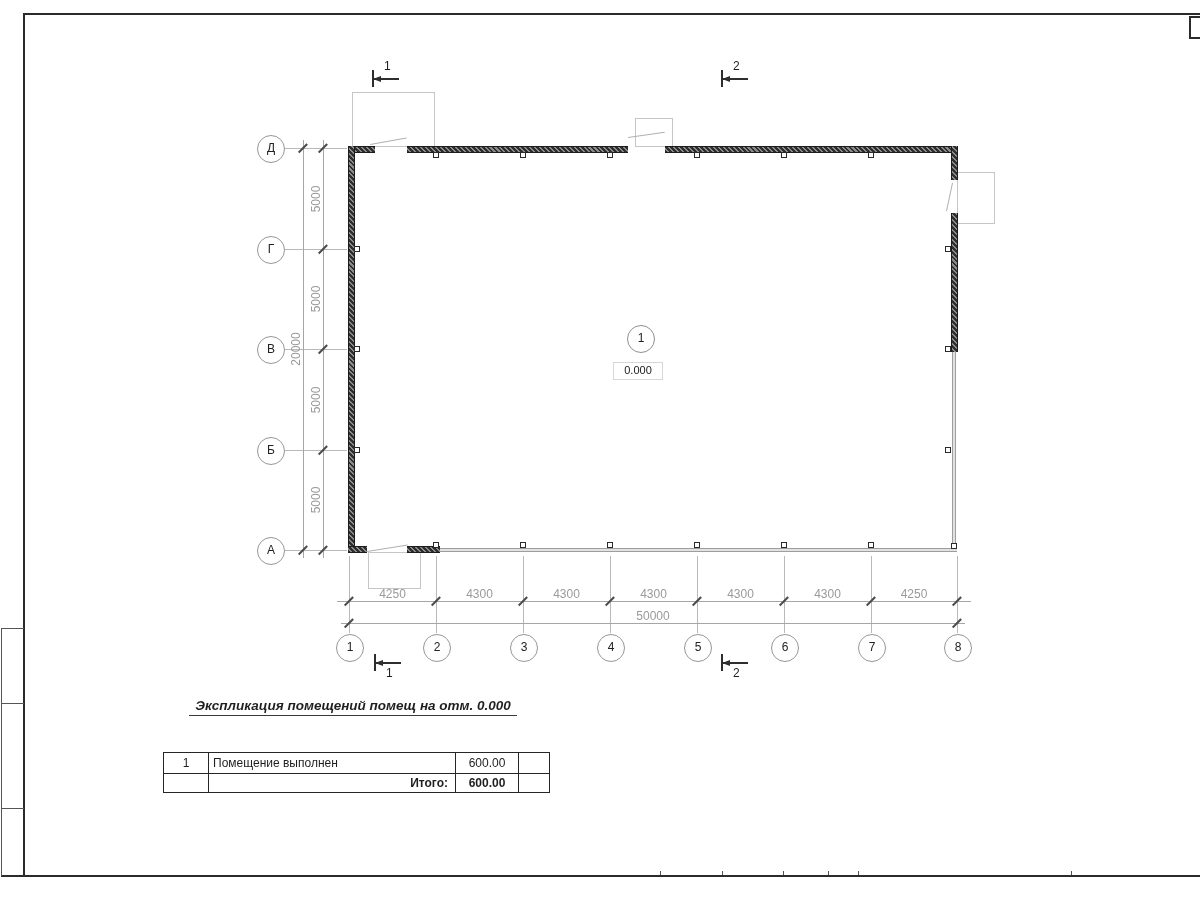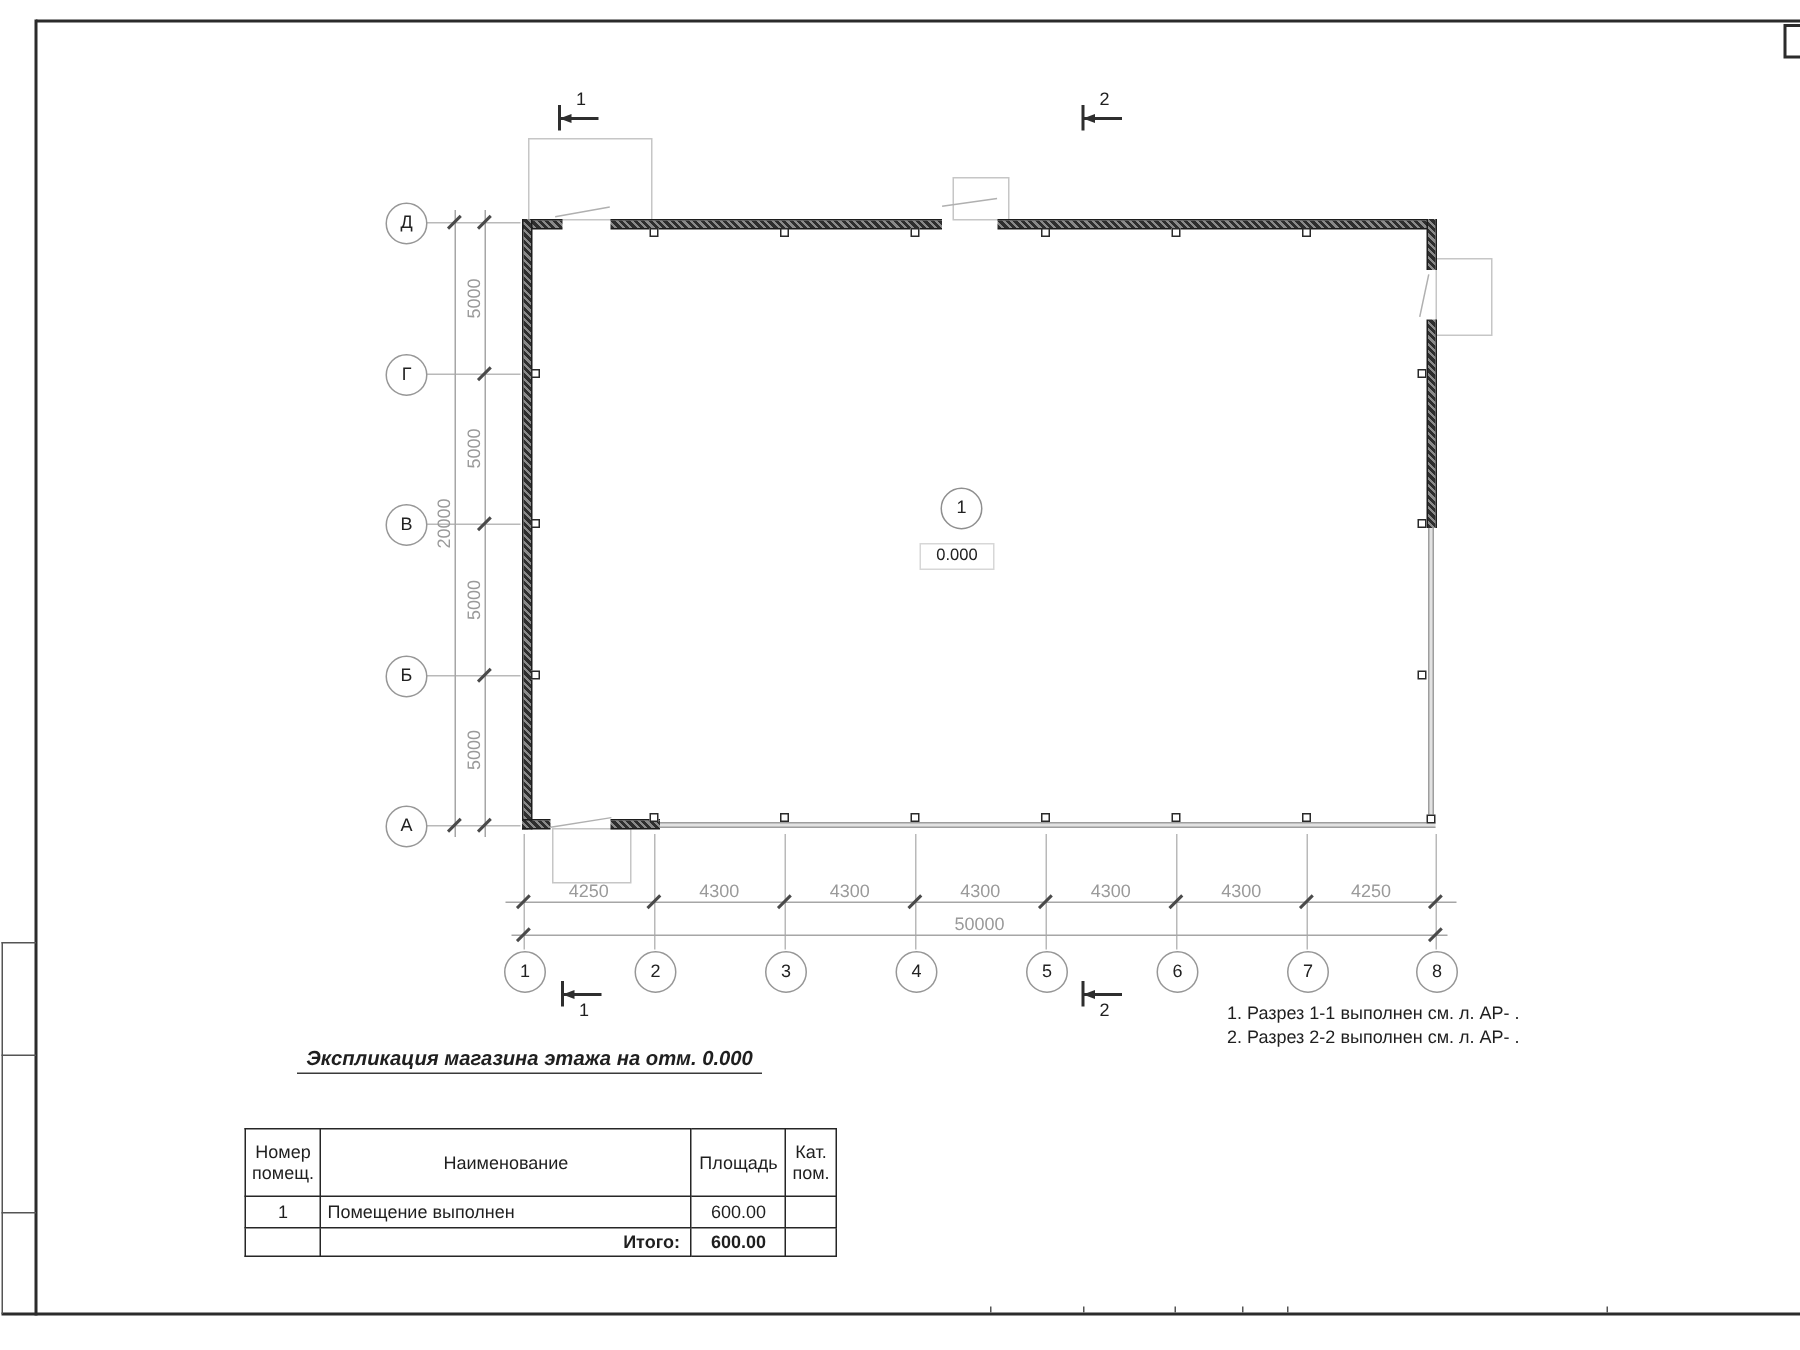--- a/index.html
+++ b/index.html
@@ -200,43 +200,33 @@
       <div class="sq" style="left: 945px; top: 346px;"></div>
       <div class="sq" style="left: 945px; top: 447px;"></div>
       <div class="filing" style="left: 660px; top: 871px; width: 1px; height: 4px;"></div>
       <div class="filing" style="left: 722px; top: 871px; width: 1px; height: 4px;"></div>
       <div class="filing" style="left: 783px; top: 871px; width: 1px; height: 4px;"></div>
       <div class="filing" style="left: 828px; top: 871px; width: 1px; height: 4px;"></div>
       <div class="filing" style="left: 858px; top: 871px; width: 1px; height: 4px;"></div>
       <div class="filing" style="left: 1071px; top: 871px; width: 1px; height: 4px;"></div>
     </div>
 
-  <div class="abs" style="left:818px;top:667px;">
-    <div class="note-line">1. Разрез 1-1 выполнен см. л. АР- .</div>
-    <div class="note-line">2. Разрез 2-2 выполнен см. л. АР- .</div>
-  </div>
 
   <div class="title" style="left:143px;top:698px;width:420px;font-size:13.5px;">
-    <span>Экспликация магазина этажа на отм. 0.000</span>
+    <span>Экспликация помещений помещ на отм. 0.000</span>
   </div>
 
   <table id="expl-table">
     <colgroup>
         <col style="width:45px">
         <col style="width:247px">
         <col style="width:63px">
         <col style="width:31px">
       </colgroup>
     <tbody>
-        <tr>
-      <td class="hd">Номер помещ.</td>
-      <td class="hd">Наименование</td>
-      <td class="hd">Площадь</td>
-      <td class="hd">Кат. пом.</td>
-    </tr>
     <tr class="data">
       <td class="c">1</td>
       <td>Помещение выполнен</td>
       <td class="c">600.00</td>
       <td></td>
     </tr>
     <tr class="total">
       <td></td>
       <td class="r">Итого:</td>
       <td class="c">600.00</td>

